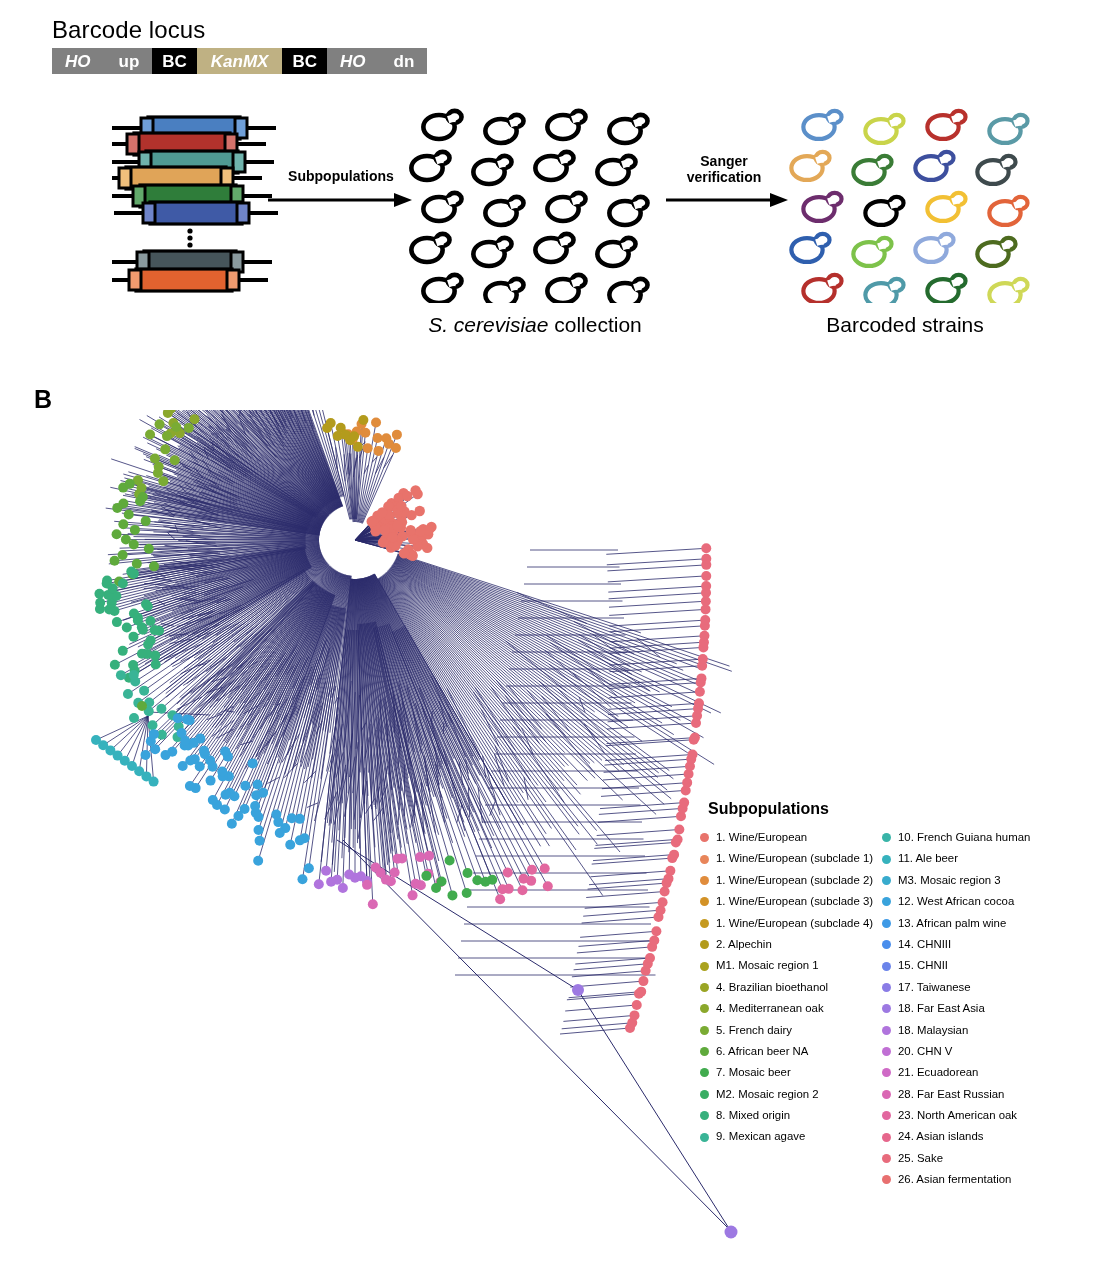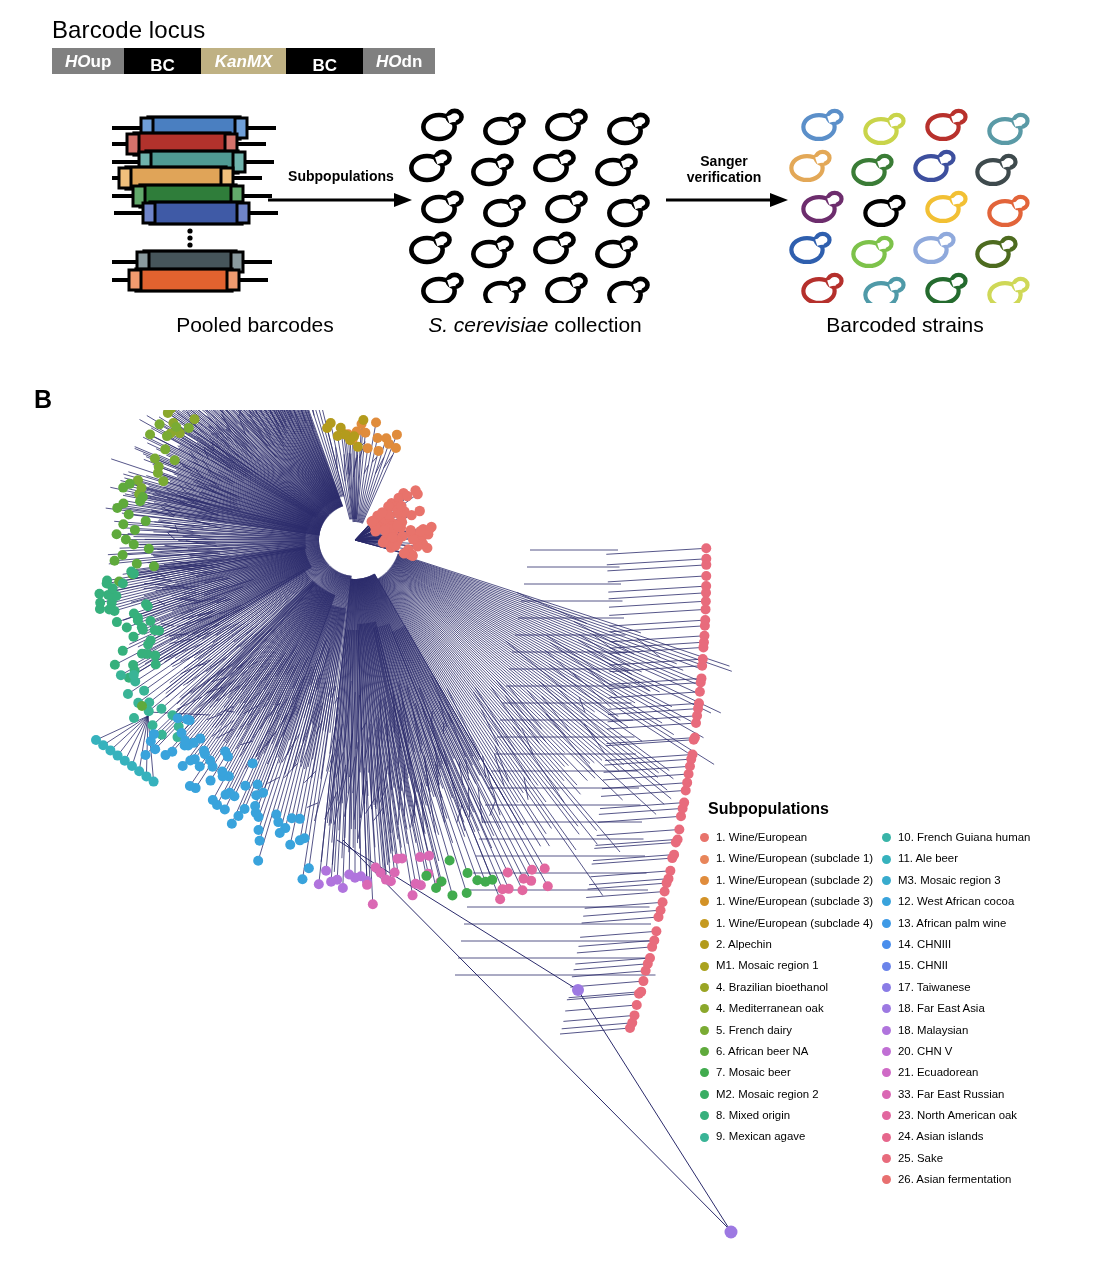--- a/index.html
+++ b/index.html
@@ -5,24 +5,24 @@
   html,body{margin:0;padding:0;background:#ffffff;}
   body{width:1096px;height:1270px;position:relative;
        font-family:"Liberation Sans","DejaVu Sans",sans-serif;color:#000;}
   .fig{position:absolute;inset:0;}
 
   
   #panel-a{position:absolute;left:0;top:0;width:1096px;height:360px;}
   #barcode-title{position:absolute;left:52px;top:16px;font-size:24px;letter-spacing:.1px;}
   #barcode-bar{position:absolute;left:52px;top:48px;height:26px;display:flex;align-items:stretch;}
   .seg{display:flex;align-items:center;justify-content:center;font-size:17px;font-weight:bold;
-       white-space:nowrap;line-height:1;}
+       white-space:nowrap;line-height:1;gap:28px;}
   .seg .it{font-style:italic;}
   .seg-ho{background:#808080;color:#ffffff;padding:0 13px;}
-  .seg-bc{background:#000000;color:#ffffff;padding:0 26px;align-items:flex-end;}
+  .seg-bc{background:#000000;color:#ffffff;padding:0 10px;}
   .seg-kan{background:#bfb183;color:#ffffff;font-style:italic;padding:0 14px;}
 
   
   .wf-caption{position:absolute;font-size:21px;white-space:nowrap;}
   #cap-pooled{left:110px;top:313px;width:290px;text-align:center;}
   #cap-collection{left:390px;top:313px;width:290px;text-align:center;}
   #cap-strains{left:760px;top:313px;width:290px;text-align:center;}
   .ital{font-style:italic;}
 
   .arrow-label{position:absolute;font-size:14px;font-weight:bold;text-align:center;line-height:1.15;}
@@ -251,21 +251,20 @@
           <path d="M 105.2 184.64 q 5.5200000000000005 -1.84 8.280000000000001 -0.92" stroke="#fff" stroke-width="6.720000000000001" fill="none"></path>
           <ellipse cx="158" cy="188" rx="15.64" ry="11.96" fill="none" stroke="#246b2e" stroke-width="4.2"></ellipse>
           <ellipse cx="173.64" cy="177.88" rx="6.9" ry="5.98" fill="none" stroke="#246b2e" stroke-width="4.2"></ellipse>
           <path d="M 167.2 180.64 q 5.5200000000000005 -1.84 8.280000000000001 -0.92" stroke="#fff" stroke-width="6.720000000000001" fill="none"></path>
           <ellipse cx="220" cy="192" rx="15.64" ry="11.96" fill="none" stroke="#cfd857" stroke-width="4.2"></ellipse>
           <ellipse cx="235.64" cy="181.88" rx="6.9" ry="5.98" fill="none" stroke="#cfd857" stroke-width="4.2"></ellipse>
           <path d="M 229.2 184.64 q 5.5200000000000005 -1.84 8.280000000000001 -0.92" stroke="#fff" stroke-width="6.720000000000001" fill="none"></path>
         </g>
     </svg>
 
-    <div class="wf-caption" id="cap-pooled">Pooled barcodes</div>
     <div class="wf-caption" id="cap-strains">Barcoded strains</div>
     <div class="wf-caption" id="cap-collection">
       <span class="ital">S. cerevisiae</span><span> collection</span>
     </div>
   </div>
 
   <div id="panel-b-letter">B</div>
 
   <div id="tree-wrap">
     <svg id="svg-tree" width="730" height="850" viewBox="0 0 730 850">
@@ -1979,21 +1978,21 @@
           <div class="legend-item">
             <span class="legend-dot" style="background: rgb(192, 111, 212);"></span>
             <span class="legend-label">20. CHN V</span>
           </div>
           <div class="legend-item">
             <span class="legend-dot" style="background: rgb(207, 106, 198);"></span>
             <span class="legend-label">21. Ecuadorean</span>
           </div>
           <div class="legend-item">
             <span class="legend-dot" style="background: rgb(218, 104, 180);"></span>
-            <span class="legend-label">33. Far East Russian</span>
+            <span class="legend-label">28. Far East Russian</span>
           </div>
           <div class="legend-item">
             <span class="legend-dot" style="background: rgb(226, 103, 159);"></span>
             <span class="legend-label">23. North American oak</span>
           </div>
           <div class="legend-item">
             <span class="legend-dot" style="background: rgb(230, 103, 140);"></span>
             <span class="legend-label">24. Asian islands</span>
           </div>
           <div class="legend-item">

